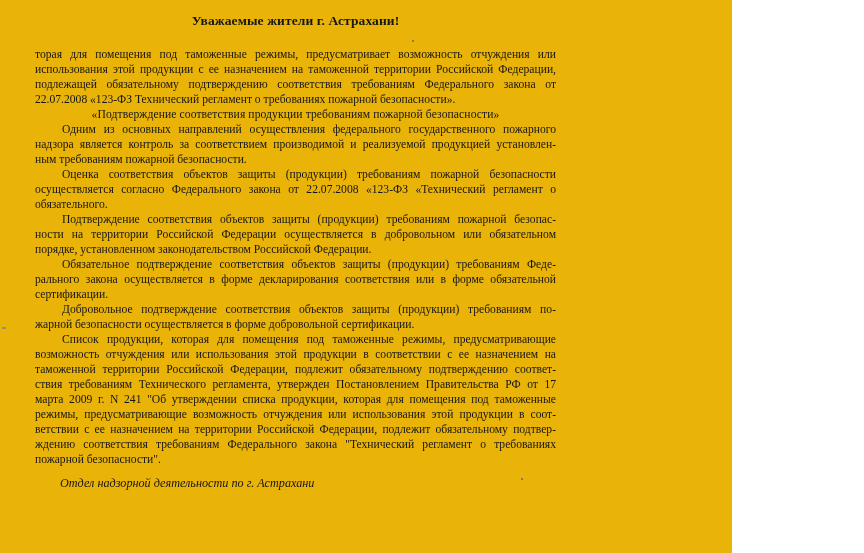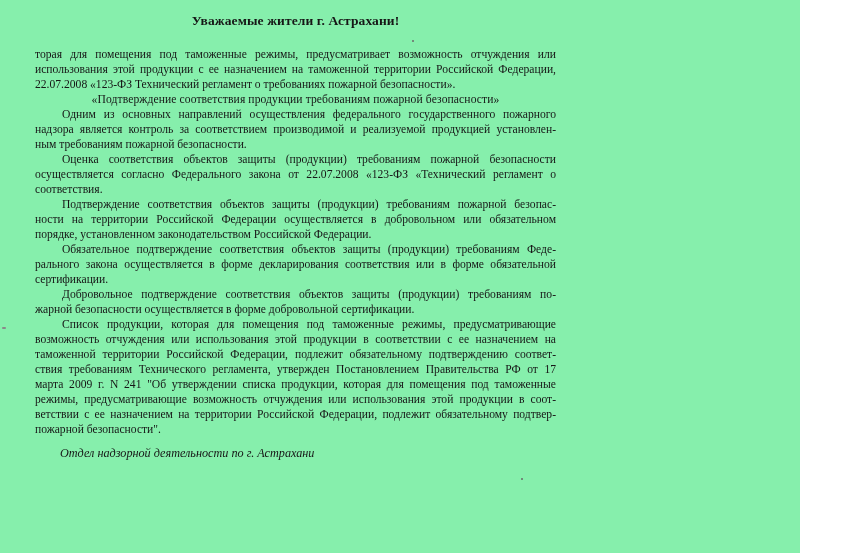--- a/index.html
+++ b/index.html
@@ -1,20 +1,20 @@
 <!DOCTYPE html>
 <html lang="ru"><head>
 <meta charset="utf-8">
 <style>
   html, body { margin: 0; padding: 0; }
   .page {
     position: relative;
-    width: 800px;
+    width: 732px;
     height: 553px;
-    background: #86efac;
+    background: #eab308;
     overflow: hidden;
     font-family: "Liberation Serif", "DejaVu Serif", serif;
     color: #161616;
   }
   .column {
     position: absolute;
     left: 35px;
     top: 12px;
     width: 521px;
   }
@@ -63,35 +63,36 @@
 <body>
 
 <div class="page">
   <div class="column">
 
     <div class="doc-title">Уважаемые жители г. Астрахани!</div>
 
     <div>
       <div class="ln">торая для помещения под таможенные режимы, предусматривает возможность отчуждения или</div>
       <div class="ln">использования этой продукции с ее назначением на таможенной территории Российской Федерации,</div>
+      <div class="ln">подлежащей обязательному подтверждению соответствия требованиям Федерального закона от</div>
       <div class="ln end">22.07.2008 «123-ФЗ Технический регламент о требованиях пожарной безопасности».</div>
     </div>
 
     <div class="ln heading">«Подтверждение соответствия продукции требованиям пожарной безопасности»</div>
 
     <div>
       <div class="ln first">Одним из основных направлений осуществления федерального государственного пожарного</div>
       <div class="ln">надзора является контроль за соответствием производимой и реализуемой продукцией установлен-</div>
       <div class="ln end">ным требованиям пожарной безопасности.</div>
     </div>
 
     <div>
       <div class="ln first">Оценка соответствия объектов защиты (продукции) требованиям пожарной безопасности</div>
       <div class="ln">осуществляется согласно Федерального закона от 22.07.2008 «123-ФЗ «Технический регламент о</div>
-      <div class="ln end">соответствия.</div>
+      <div class="ln end">обязательного.</div>
     </div>
 
     <div>
       <div class="ln first">Подтверждение соответствия объектов защиты (продукции) требованиям пожарной безопас-</div>
       <div class="ln">ности на территории Российской Федерации осуществляется в добровольном или обязательном</div>
       <div class="ln end">порядке, установленном законодательством Российской Федерации.</div>
     </div>
 
     <div>
       <div class="ln first">Обязательное подтверждение соответствия объектов защиты (продукции) требованиям Феде-</div>
@@ -105,20 +106,21 @@
     </div>
 
     <div>
       <div class="ln first">Список продукции, которая для помещения под таможенные режимы, предусматривающие</div>
       <div class="ln">возможность отчуждения или использования этой продукции в соответствии с ее назначением на</div>
       <div class="ln">таможенной территории Российской Федерации, подлежит обязательному подтверждению соответ-</div>
       <div class="ln">ствия требованиям Технического регламента, утвержден Постановлением Правительства РФ от 17</div>
       <div class="ln">марта 2009 г. N 241 "Об утверждении списка продукции, которая для помещения под таможенные</div>
       <div class="ln">режимы, предусматривающие возможность отчуждения или использования этой продукции в соот-</div>
       <div class="ln">ветствии с ее назначением на территории Российской Федерации, подлежит обязательному подтвер-</div>
+      <div class="ln">ждению соответствия требованиям Федерального закона "Технический регламент о требованиях</div>
       <div class="ln end">пожарной безопасности".</div>
     </div>
 
     <div class="signature">Отдел надзорной деятельности по г. Астрахани</div>
   </div>
 
   <div class="artifact dot1"></div>
   <div class="artifact mark1"></div>
   <div class="artifact dot2"></div>
 </div>

